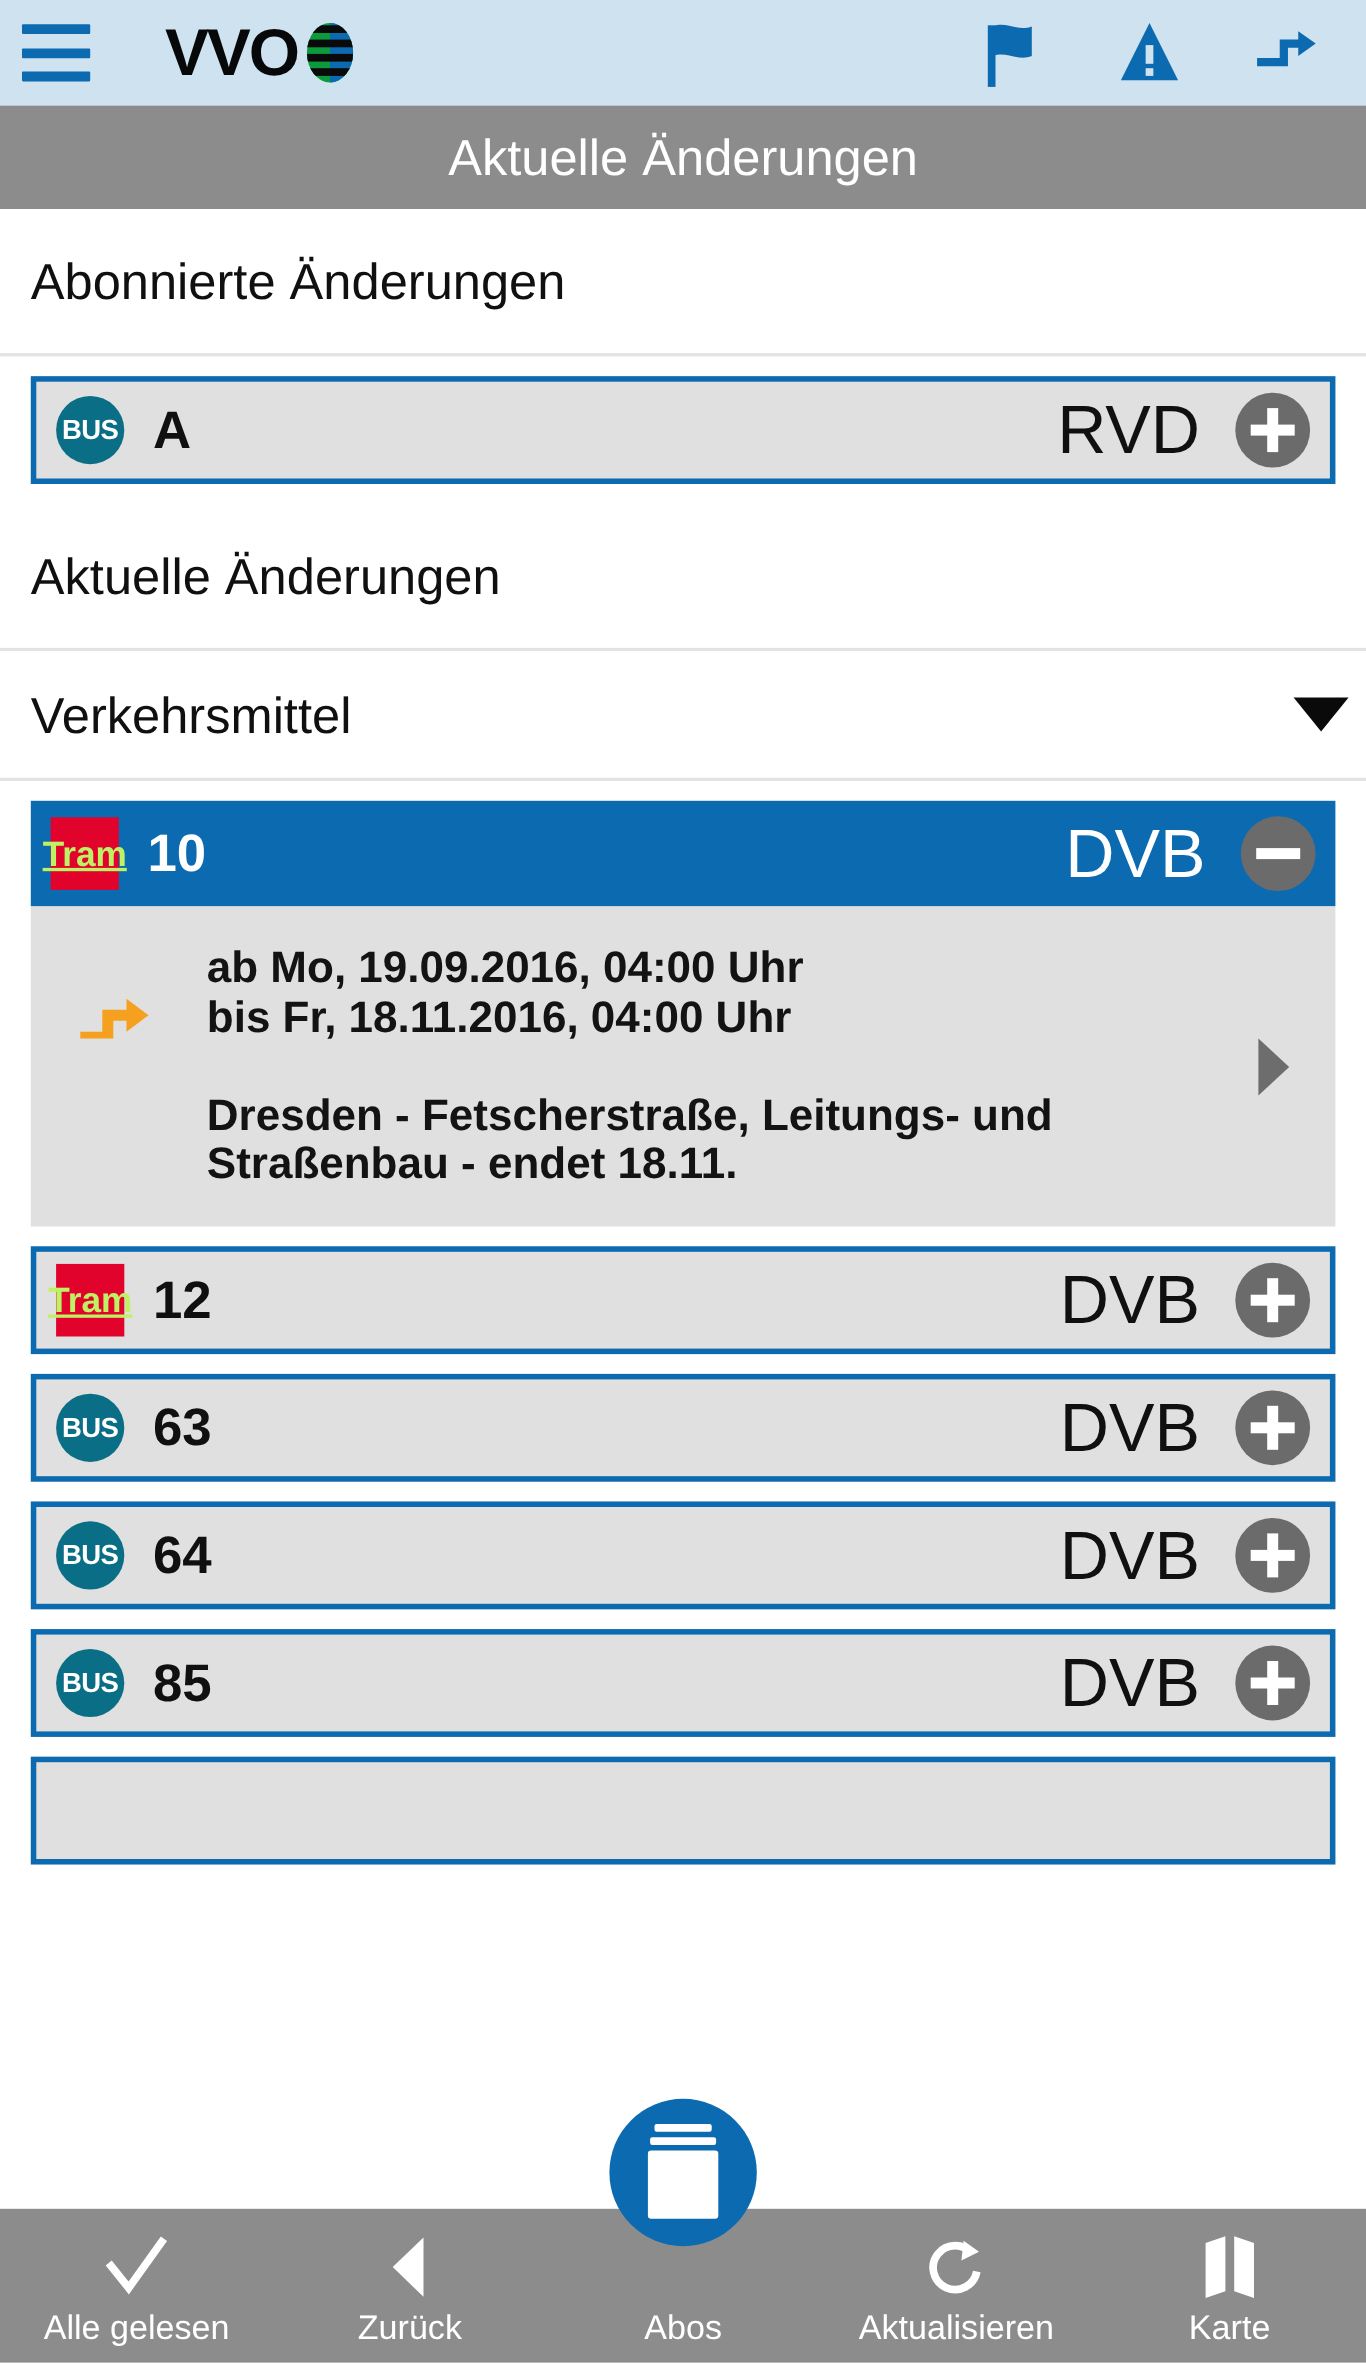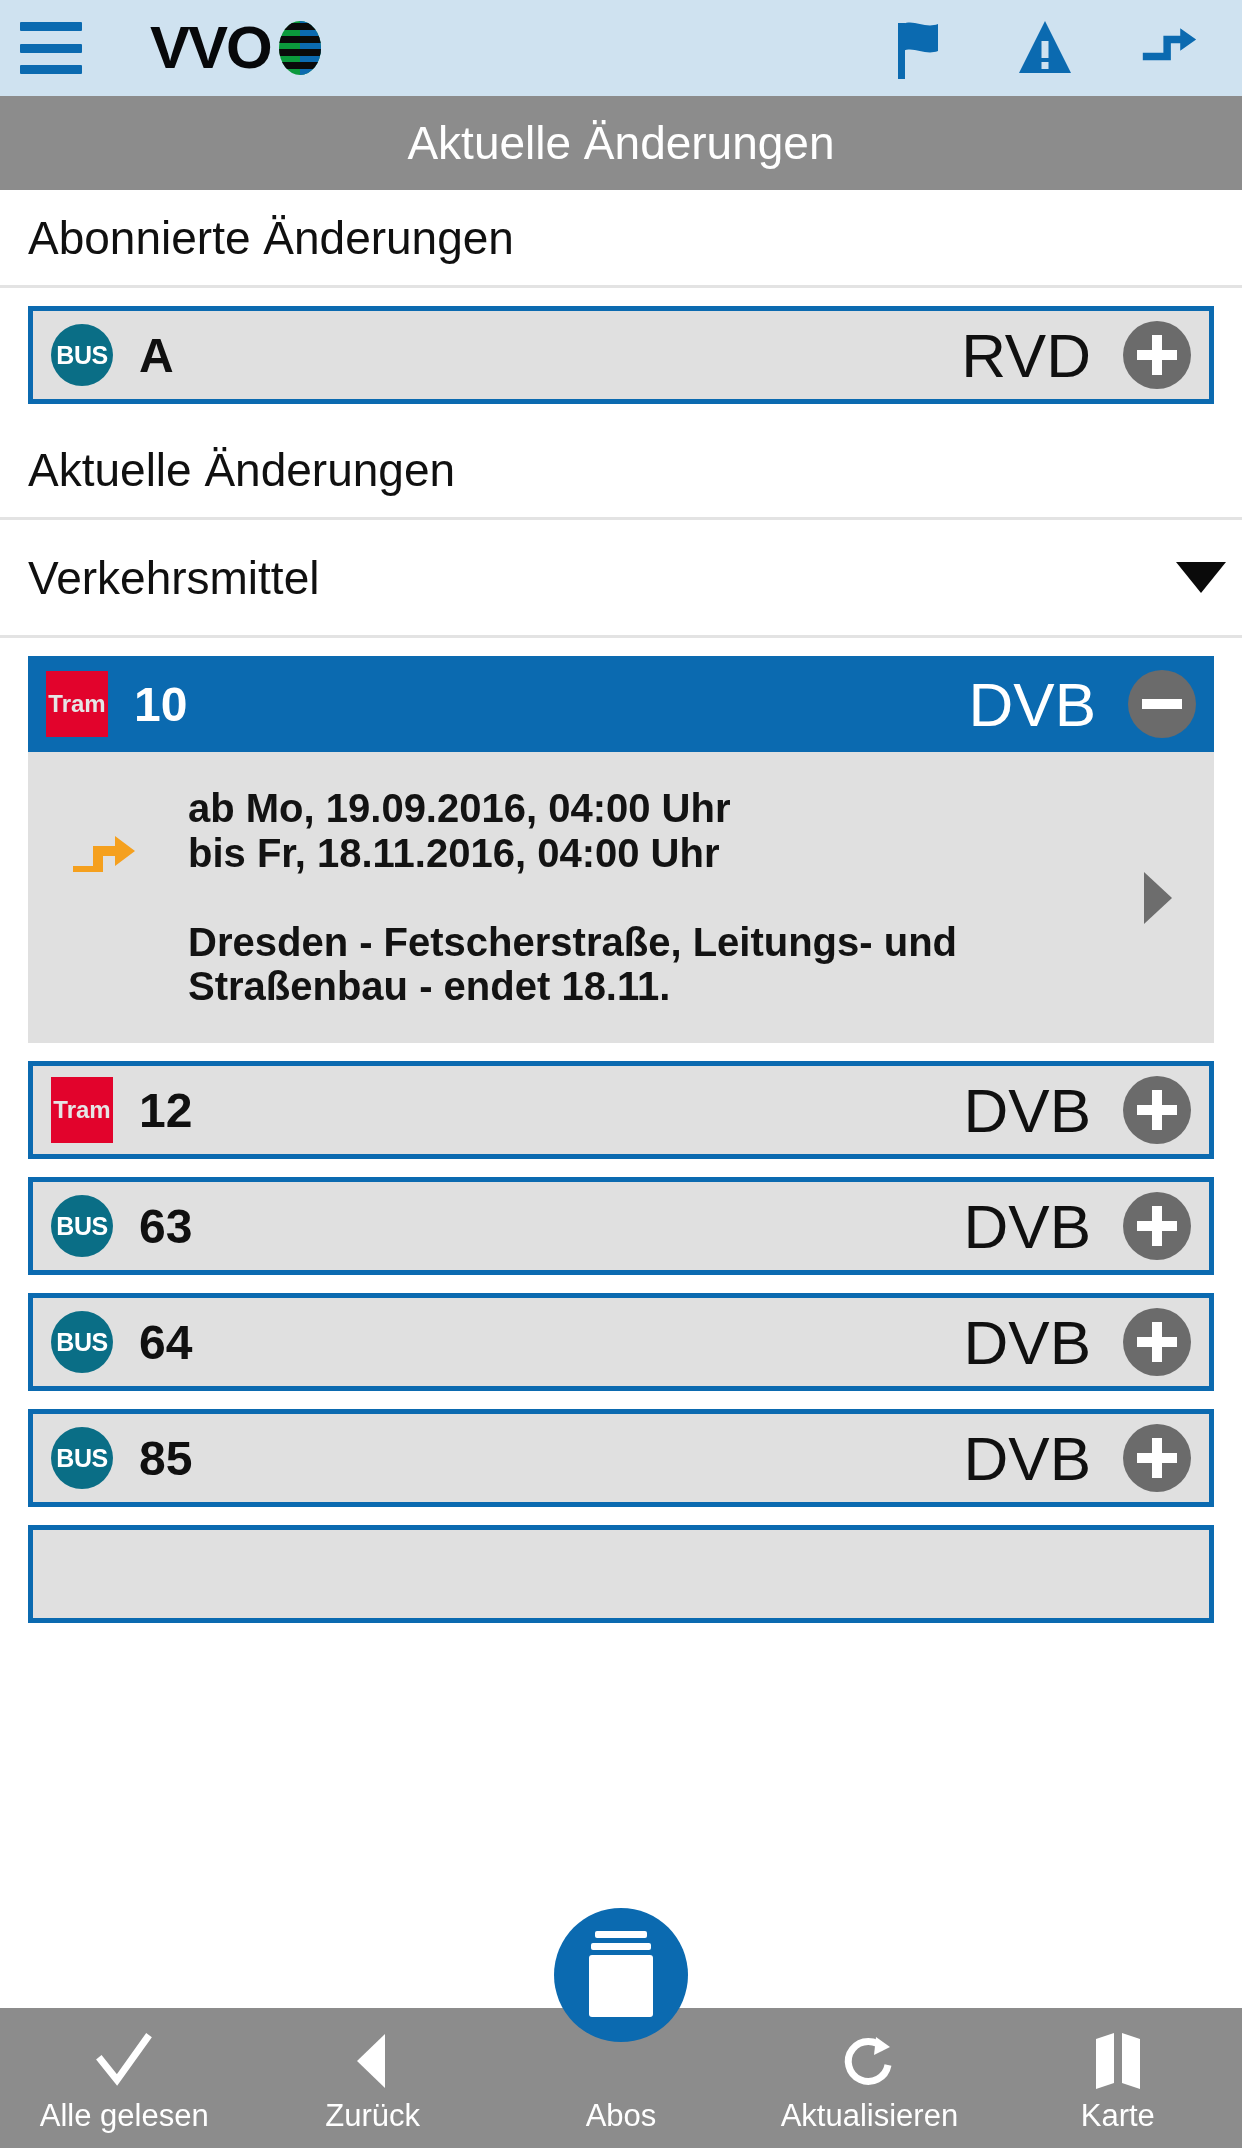--- a/index.html
+++ b/index.html
@@ -44,21 +44,21 @@
   }
   .titlebar-text{ color:#ffffff; font-size:46px; font-weight:400; }
 
   
   .content{
     position:absolute; left:0; top:190px; width:1242px; height:1958px;
     background:#ffffff; overflow:hidden;
   }
 
   .section-head{
-    height:98px; display:flex; align-items:center;
+    height:134px; display:flex; align-items:center;
     padding-left:28px; background:#fff;
     border-bottom:3px solid #e3e3e3;
   }
   .section-head-text{ font-size:46px; color:#101010; }
 
   .filter-row{
     height:118px; display:flex; align-items:center;
     padding:0 16px 0 28px; background:#fff;
     border-bottom:3px solid #e3e3e3;
     cursor:pointer;
@@ -82,21 +82,21 @@
     background:#0a6e86;
     display:flex; align-items:center; justify-content:center;
     flex:0 0 auto;
   }
   .badge-bus span{ color:#fff; font-size:25px; font-weight:bold; letter-spacing:-0.5px; }
   .badge-tram{
     width:62px; height:66px; background:#e2032c;
     display:flex; align-items:center; justify-content:center;
     flex:0 0 auto;
   }
-  .badge-tram span{ color:#e5e5e5; font-size:24px; font-weight:bold; }
+  .badge-tram span{ color:#bef264; font-size:32px; font-weight:bold;text-decoration:underline; }
 
   .line-num{ font-size:48px; font-weight:bold; color:#101010; margin-left:26px; }
   .line-op{ margin-left:auto; font-size:62px; font-weight:normal; color:#101010; }
   .rowbtn{
     width:68px; height:68px; border-radius:50%; background:#6b6b6b;
     margin-left:32px; position:relative; flex:0 0 auto; cursor:pointer;
   }
   .rowbtn.plus::before{ content:""; position:absolute; left:50%; top:50%;
     transform:translate(-50%,-50%); width:40px; height:10px; background:#fff; }
   .rowbtn.plus::after{ content:""; position:absolute; left:50%; top:50%;

